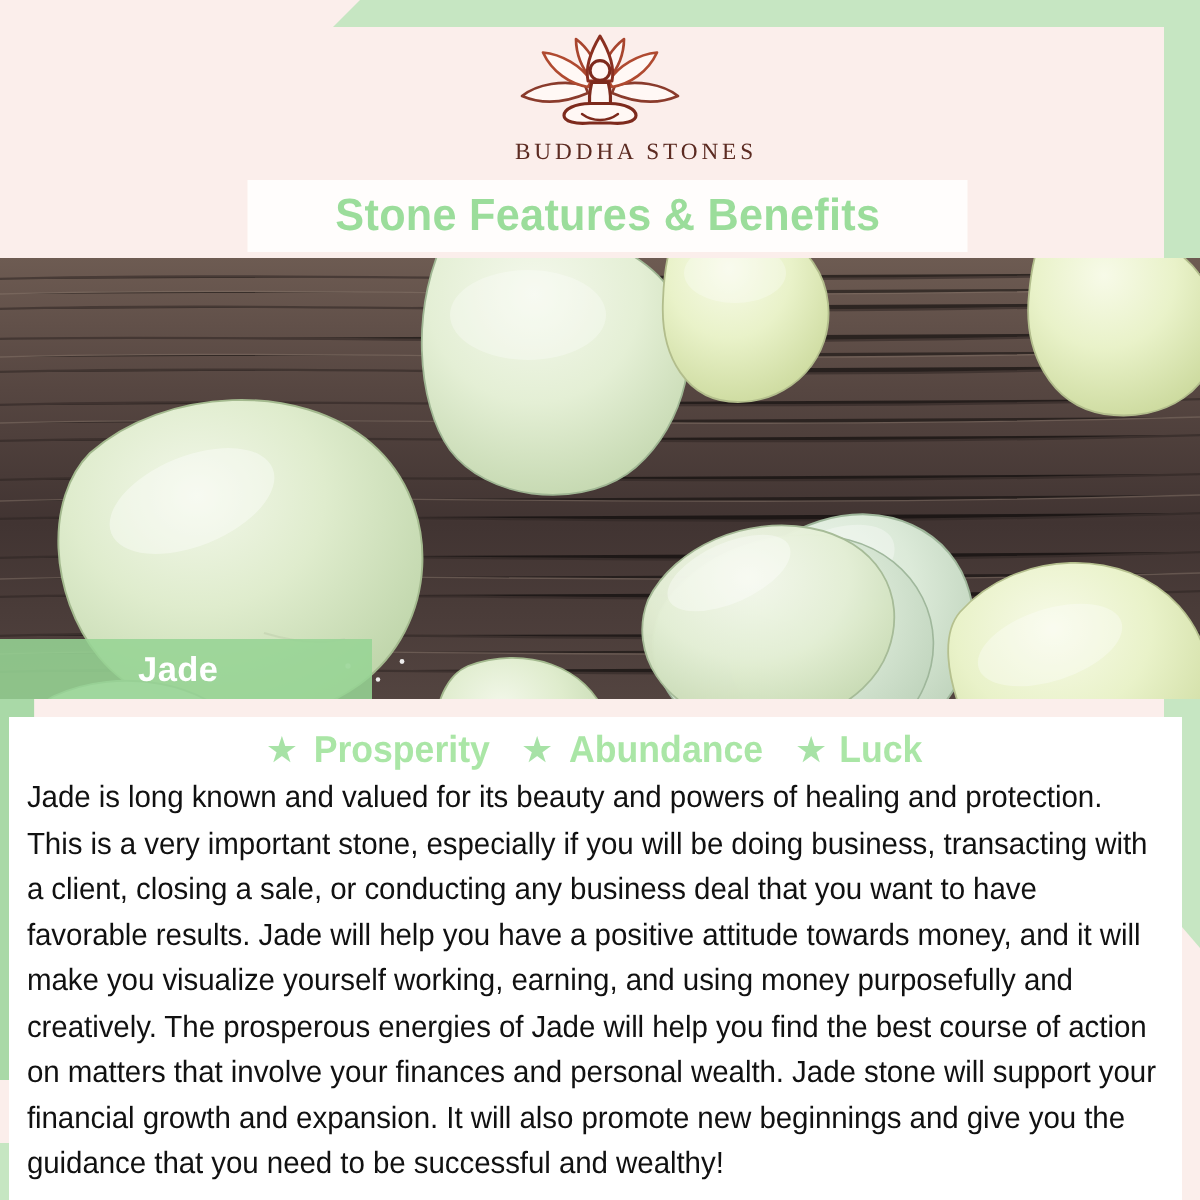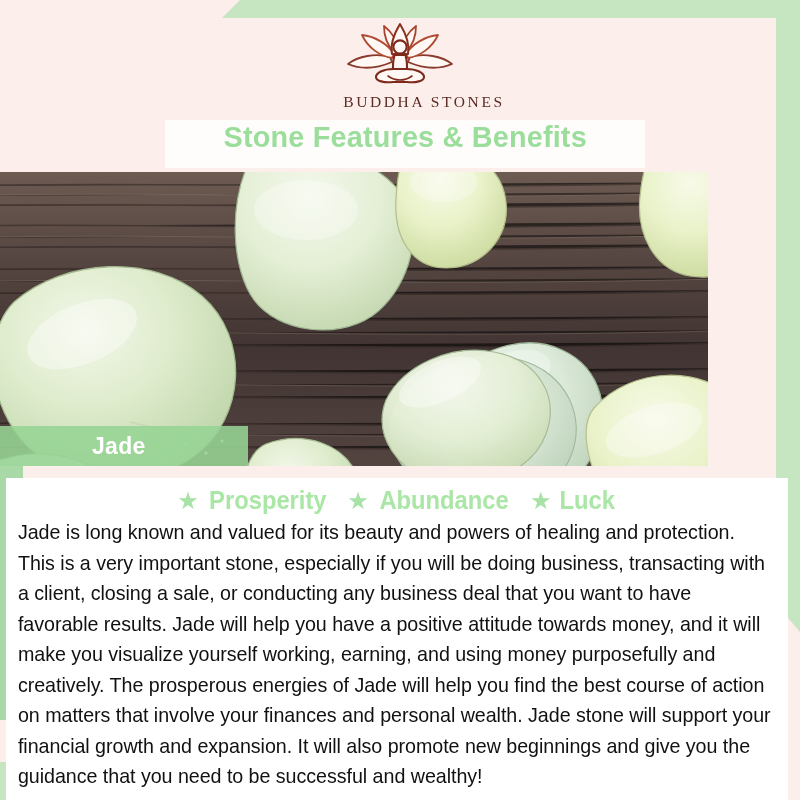--- a/index.html
+++ b/index.html
@@ -90,39 +90,40 @@
 
   
   .title-banner {
     position: absolute;
     top: 120px;
     left: 165px;
     width: 480px;
     height: 48px;
     background: #fffdfc;
     display: flex;
+    align-items: center;
     justify-content: center;
     z-index: 6;
   }
   .title-banner-text {
     font-family: "Liberation Sans Narrow", "Liberation Sans", sans-serif;
     font-weight: 700;
     font-size: 30px;
     color: #9bdd9b;
     letter-spacing: 0.2px;
     transform: scaleX(0.96);
     white-space: nowrap;
   }
 
   
   .hero {
     position: absolute;
     top: 172px;
     left: 0;
-    width: 708px;
+    width: 800px;
     height: 294px;
     overflow: hidden;
     background: #5a4a42;
     z-index: 2;
   }
   .hero-photo {
     position: absolute;
     inset: 0;
     width: 100%;
     height: 100%;

